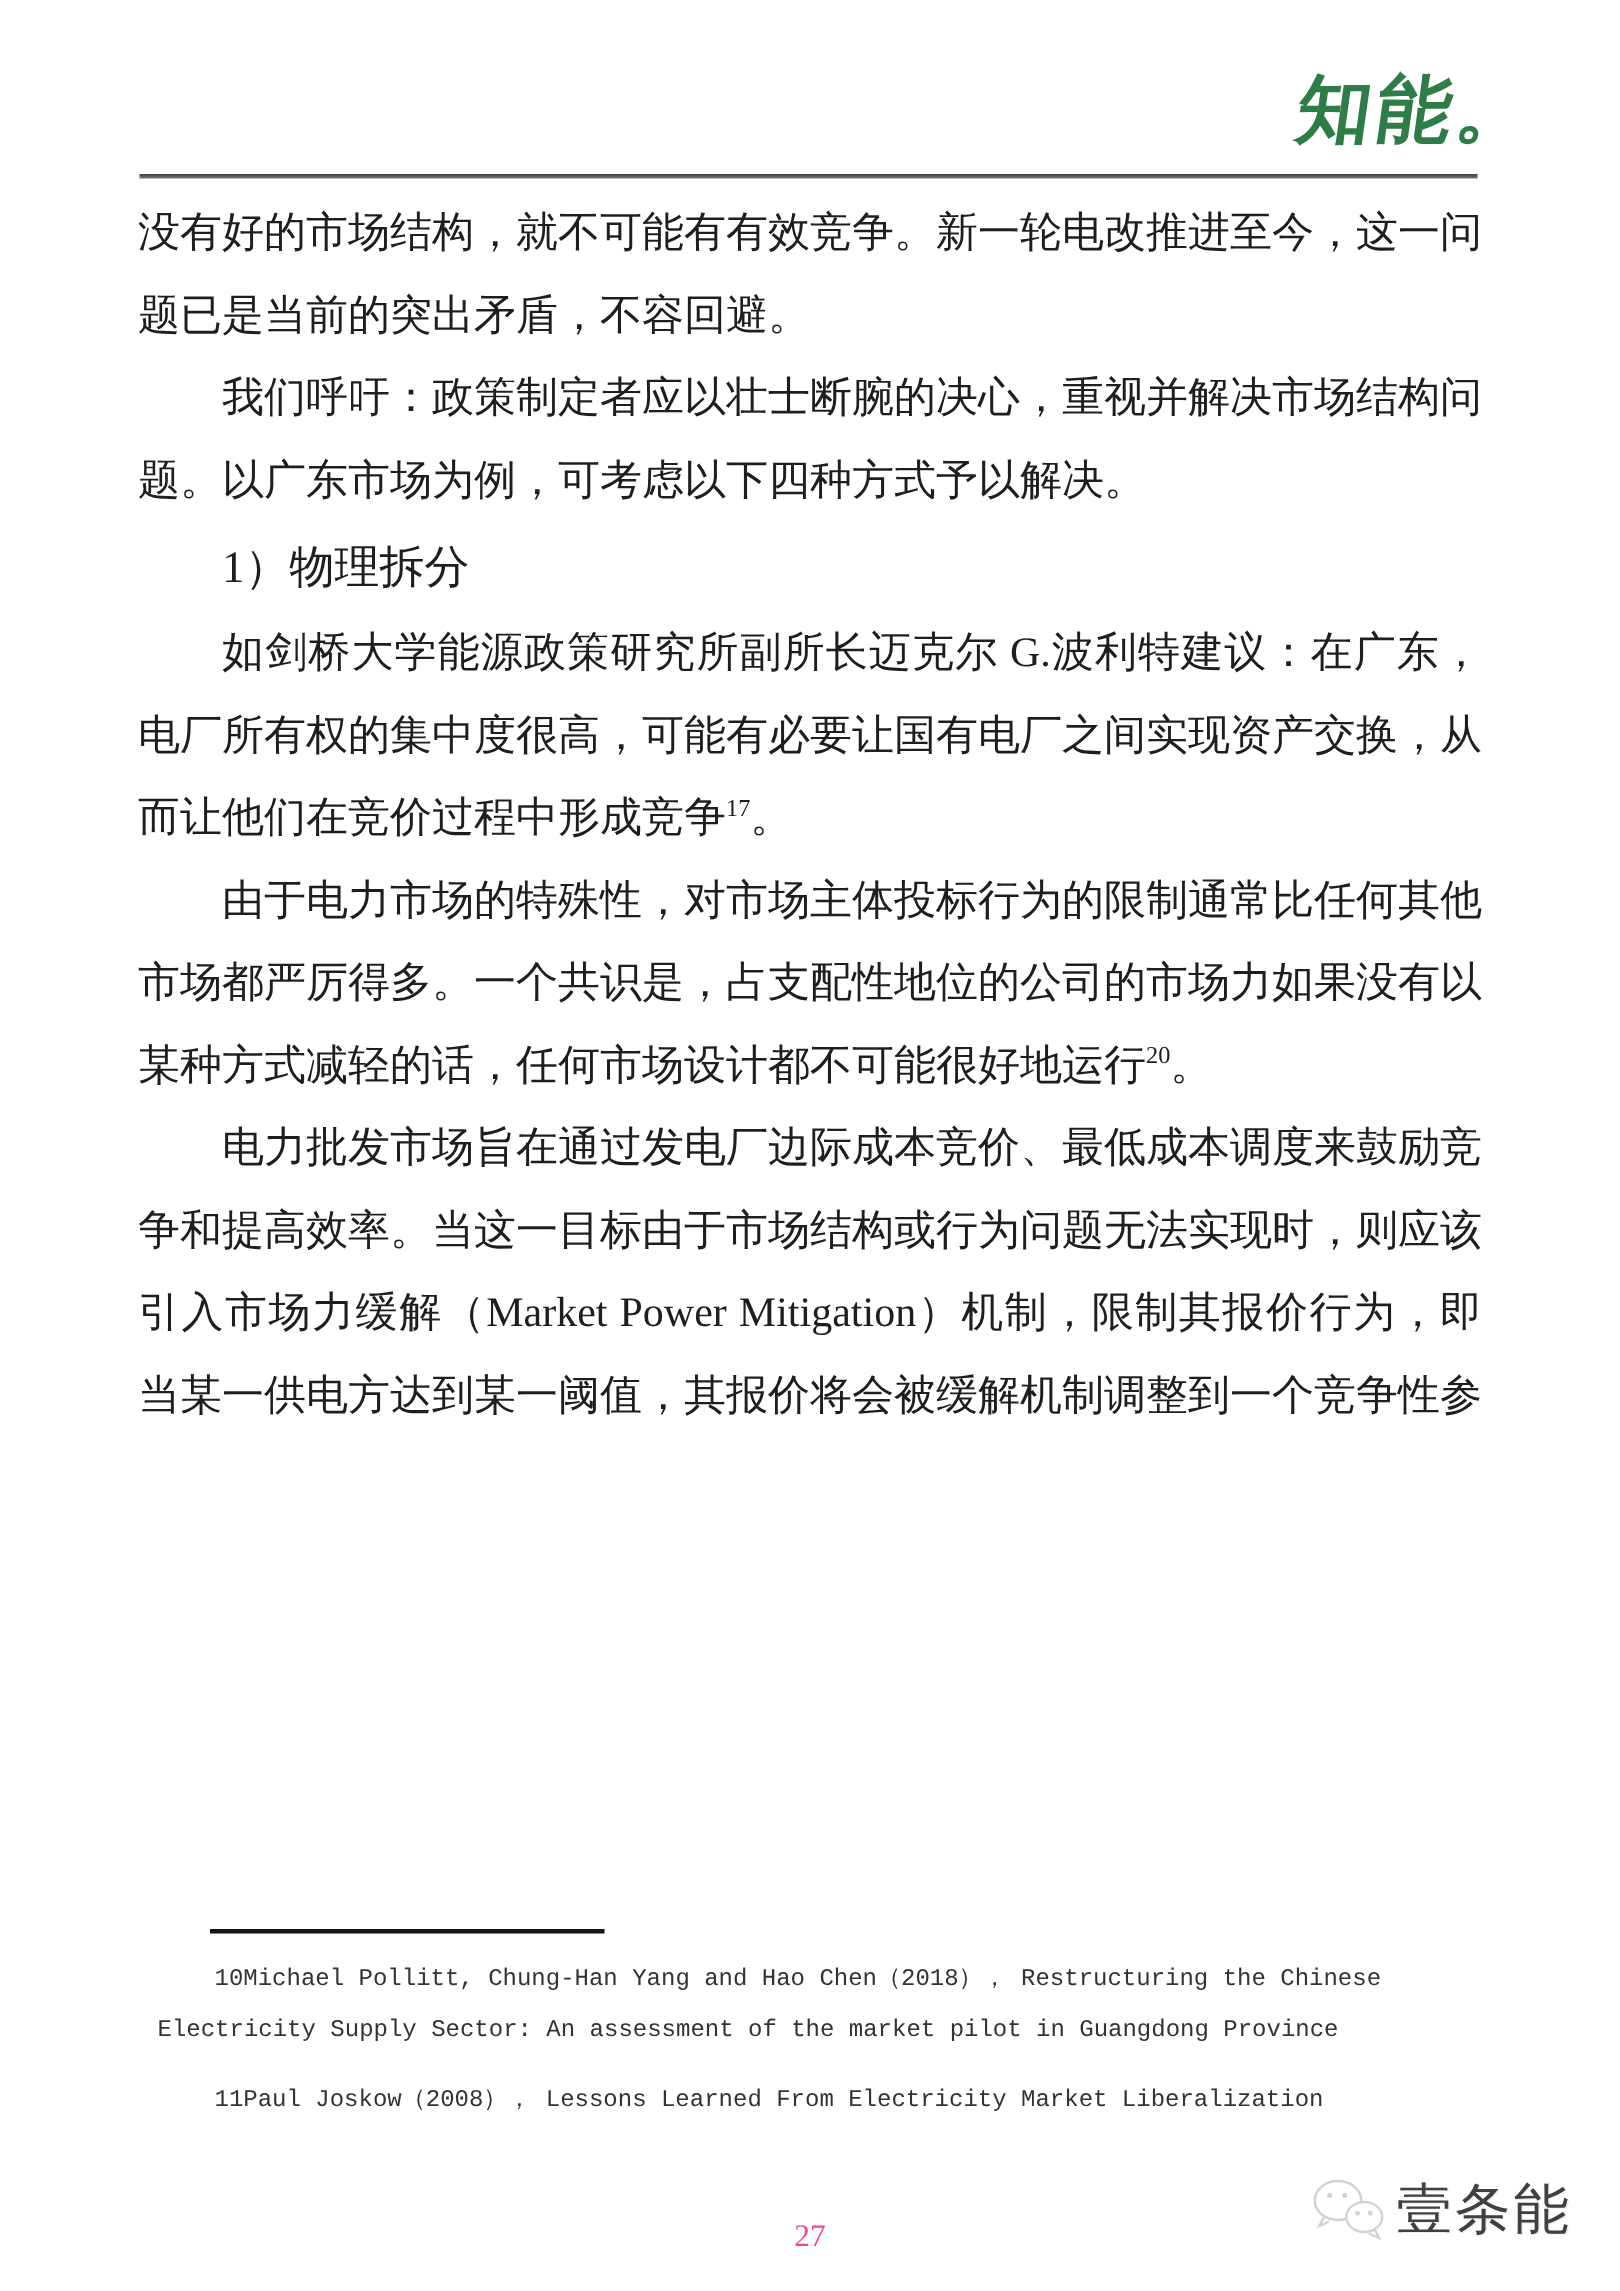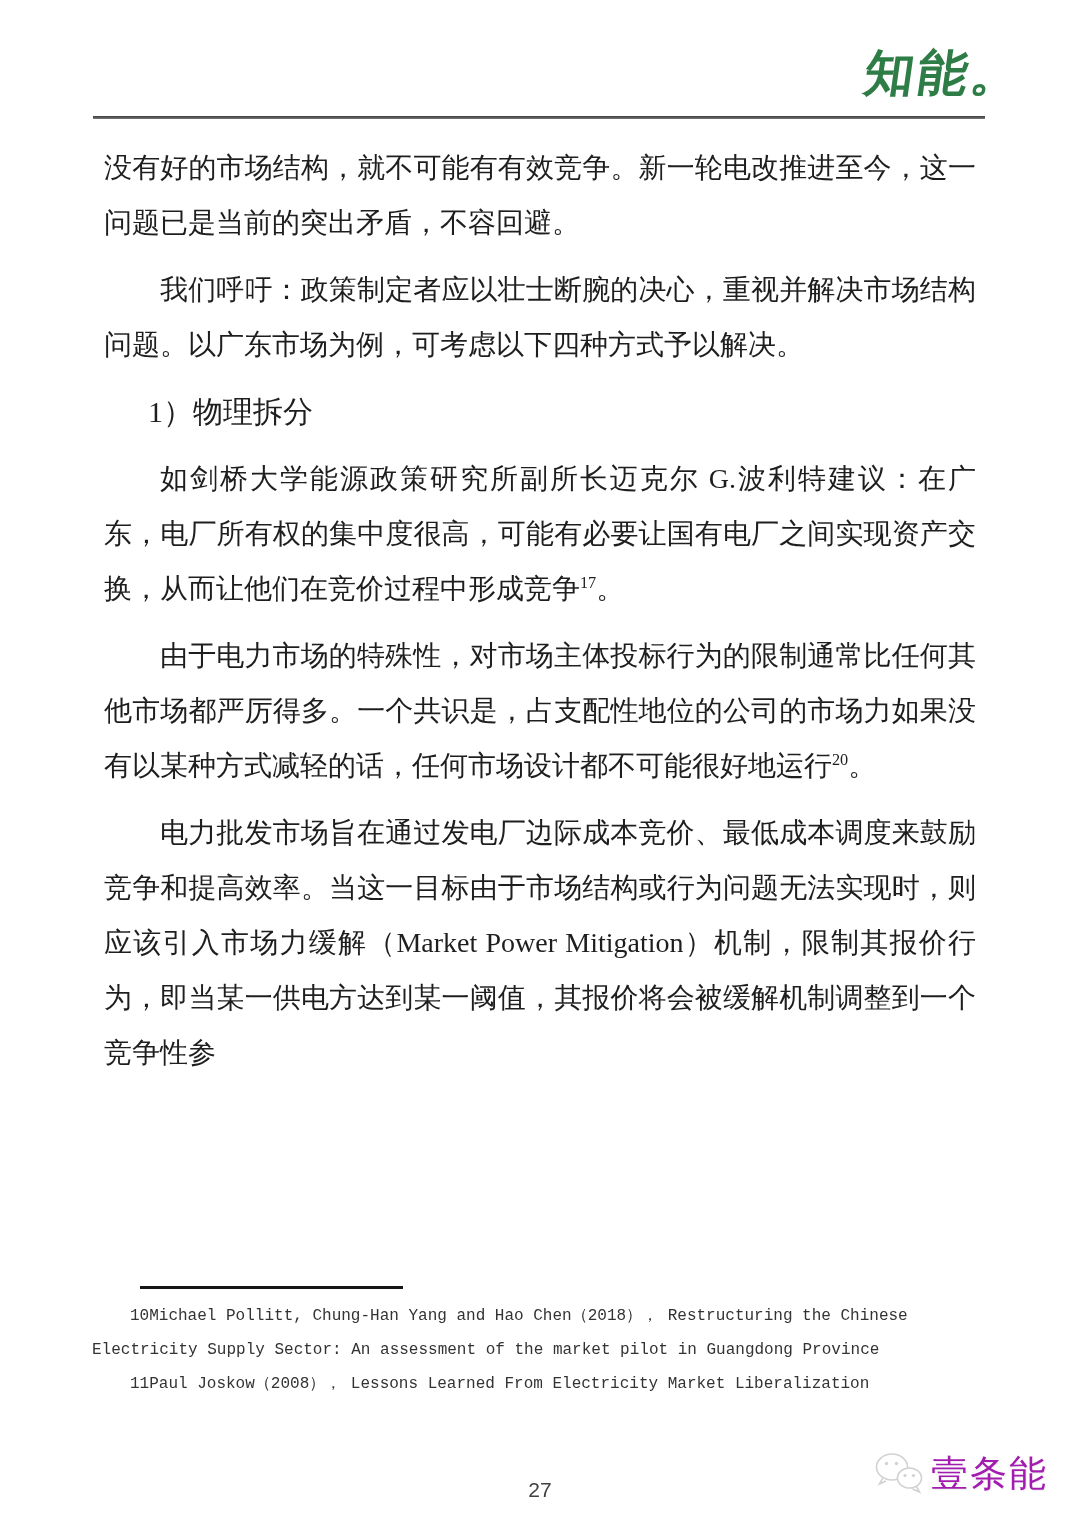--- a/index.html
+++ b/index.html
@@ -38,21 +38,21 @@
   .content {
     position: absolute;
     top: 128px;
     left: 92px;
     width: 896px;
     font-size: 28px;
     line-height: 55px;
     color: #1e1e1e;
     text-align: justify;
   }
-  .content p { margin: 12px; text-indent: 56px; }
+  .content p { margin: 0; text-indent: 56px; }
   .content p.no-indent { text-indent: 0; }
   .content h3 {
     margin: 3px 0 2px 0;
     font-size: 30px;
     line-height: 55px;
     font-weight: normal;
     text-indent: 56px;
     text-align: left;
   }
   .content sup {
@@ -71,45 +71,45 @@
     line-height: 34px;
     color: #333333;
     text-align: left;
   }
   .fn-rule {
     width: 263px;
     height: 3px;
     margin: 0 0 10px 48px;
     background: #151515;
   }
-  .footnotes p { margin: 0; text-indent: 38px; }
+  .footnotes p { margin: 13px; text-indent: 38px; }
   
   .page-number {
     position: absolute;
     top: 1478px;
     left: 0;
     width: 100%;
     text-align: center;
     font-size: 21px;
-    color: #404040;
-    font-family: Liberation Sans, sans-serif;
+    color: #ec4899;
+    font-family: Liberation Serif, serif;
   }
   .watermark {
     position: absolute;
     top: 1450px;
     right: 32px;
     display: flex;
     align-items: center;
     gap: 6px;
   }
   .wm-icon { display: block; }
   .wm-text {
     font-size: 37px;
     font-family: Liberation Serif, serif;
-    color: #a21caf;
+    color: #404040;
     letter-spacing: 2px;
     line-height: 1;
     text-shadow: 1px 1px 0 #efefef;
     white-space: nowrap;
   }
 </style>
 </head>
 <body>
 
 <div class="page">

